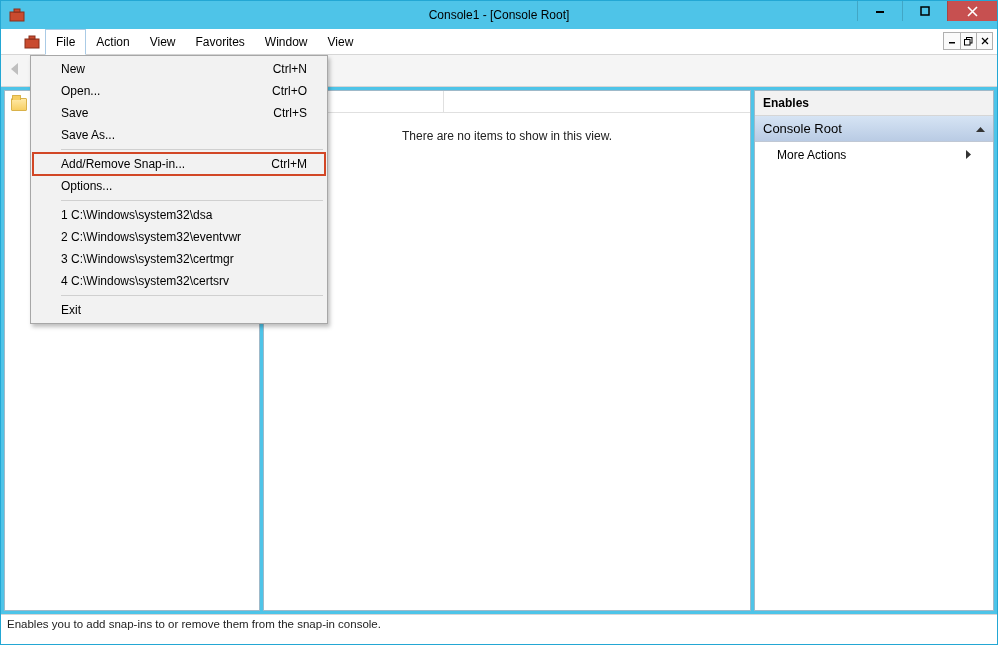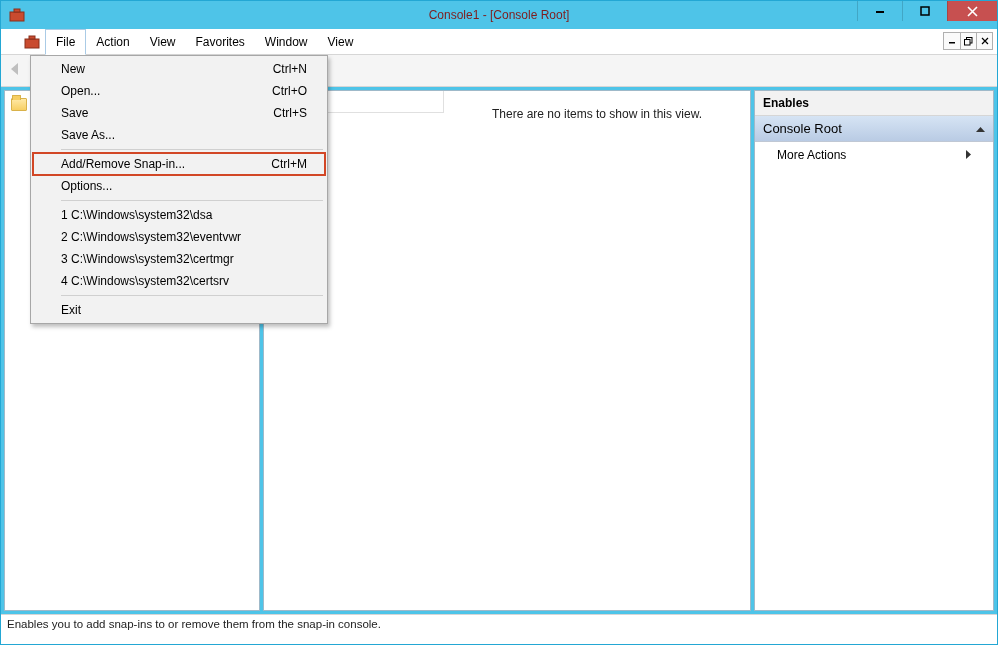--- a/index.html
+++ b/index.html
@@ -35,21 +35,21 @@
     display: flex;
     align-items: center;
     justify-content: center;
   }
   .titlebar-title {
     position: absolute;
     left: 0;
     right: 0;
     text-align: center;
     font-size: 12px;
-    color: #7f1d1d;
+    color: #000000;
     pointer-events: none;
   }
   .win-controls {
     margin-left: auto;
     display: flex;
     height: 100%;
   }
   .win-btn {
     width: 45px;
     height: 20px;
@@ -137,21 +137,21 @@
   }
   .tree-item {
     display: flex;
     align-items: center;
     gap: 4px;
     padding: 2px;
   }
   .pane-main {
     flex: 1;
     display: flex;
-    flex-direction: row;
+    flex-direction: column;
   }
   .main-header {
     height: 22px;
     border-bottom: 1px solid #e0e0e0;
     display: flex;
   }
   .main-header-col {
     border-right: 1px solid #e0e0e0;
     width: 180px;
   }

